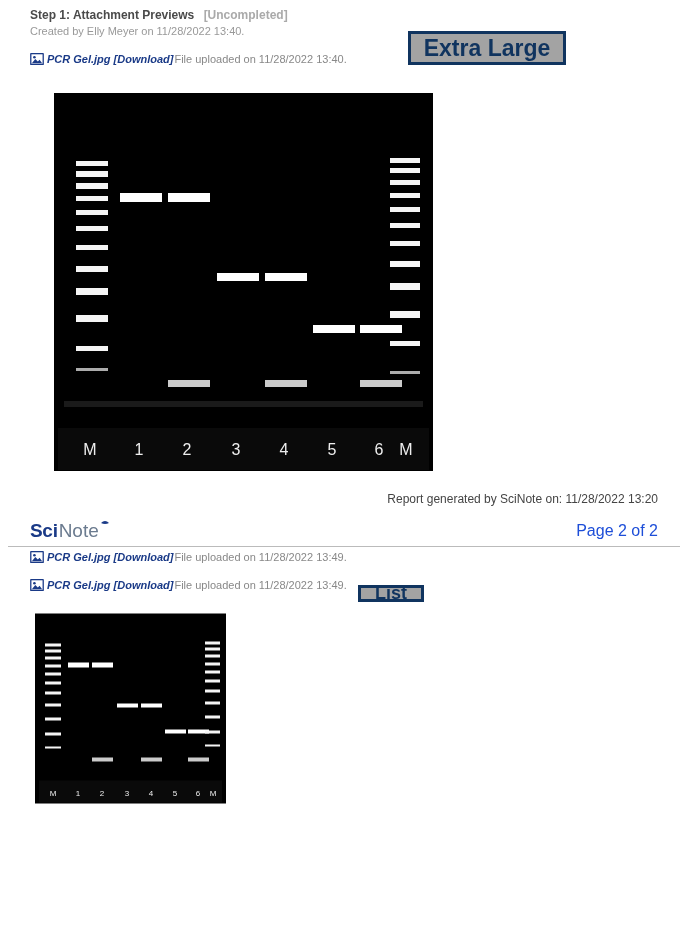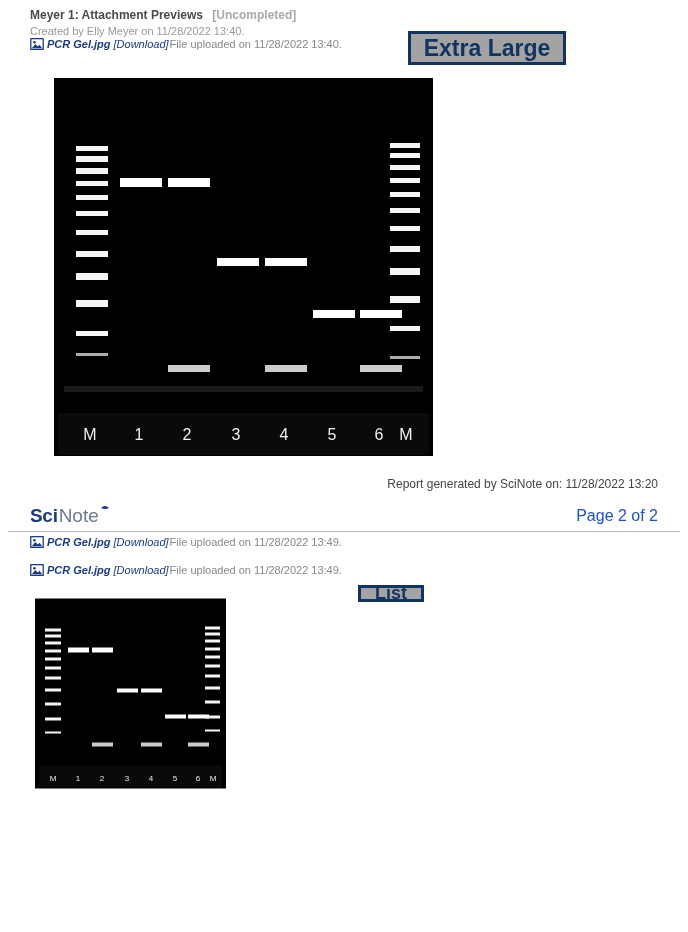--- a/index.html
+++ b/index.html
@@ -1,24 +1,24 @@
 <!DOCTYPE html>
 <html><head>
   <meta charset="utf-8">
   <style>
     * { box-sizing: border-box; margin: 0; padding: 0; }
     body { font-family: Verdana, Geneva, sans-serif; width: 688px; background: #fff; font-size: 12px; color: #333; }
     .page { padding: 8px 30px 20px 30px; }
     .step-header { font-weight: bold; color: #4a4a4a; margin-bottom: 3px; }
     .step-header .uncomp { color: #aaa; font-weight: bold; margin-left: 6px; text-align: center; }
-    .created-by { color: #999; font-size: 11px; margin-bottom: 1px; }
+    .created-by { color: #999; font-size: 11px; margin-bottom: 16px; }
     .file-row { display: flex; align-items: flex-end; font-size: 11px; margin-bottom: 2px; }
     .file-icon { width: 14px; height: 12px; margin-right: 3px; flex-shrink: 0; }
     .file-name { color: #1a3a87; font-weight: bold; font-style: italic; margin-right: 3px; }
-    .download-link { color: #1a3a87; font-weight: normal; font-style: italic; margin-right: 1px; }
+    .download-link { color: #1a3a87; font-weight: bold; font-style: italic; margin-right: 1px; }
     .upload-meta { color: #888; font-size: 11px; }
     .gel-wrap { margin: 28px 0 18px 24px; }
     .gel-large { width: 379px; height: 378px; }
     .gel-medium { width: 191px; height: 191px; margin: 20px 0 0 5px; }
     .callout { position: absolute; border: 3px solid #10345f; color: #10345f; font-weight: bold; background: #a3a3a3; font-family: Arial, sans-serif; display: flex; align-items: center; justify-content: center; }
     .callout-xl { top: 31px; left: 408px; width: 158px; height: 34px; font-size: 23px; }
     .callout-list { top: 585px; left: 358px; width: 66px; height: 17px; font-size: 18px; }
     .callout-med { top: 708px; left: 238px; width: 114px; height: 36px; font-size: 21px; }
     .report-gen { text-align: right; font-size: 12px; color: #444; margin: 18px 0 8px; }
     .page-footer { display: flex; align-items: center; justify-content: space-between; padding: 6px 0 4px; }
@@ -31,21 +31,21 @@
     .lower-attachments { margin-top: 4px; }
     .relwrap { position: relative; }
   </style>
 </head>
 <body>
 
 <div class="relwrap">
 <div class="page">
 
   <div class="step-header">
-    <span>Meyer 1: Attachment Previews</span>
+    <span>Step 1: Attachment Previews</span>
     <span class="uncomp">[Uncompleted]</span>
   </div>
   <div class="created-by">Created by Elly Meyer on 11/28/2022 13:40.</div>
 
   
   <div class="file-row">
     <svg class="file-icon" viewBox="0 0 16 14">
       <rect x="0" y="0" width="16" height="14" rx="1" fill="#1a3a87"></rect>
       <rect x="1.5" y="1.5" width="13" height="11" fill="#fff"></rect>
       <circle cx="5" cy="5" r="1.5" fill="#1a3a87"></circle>

